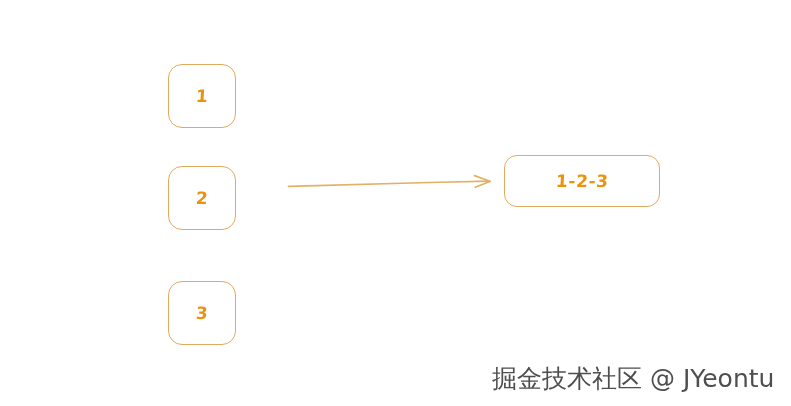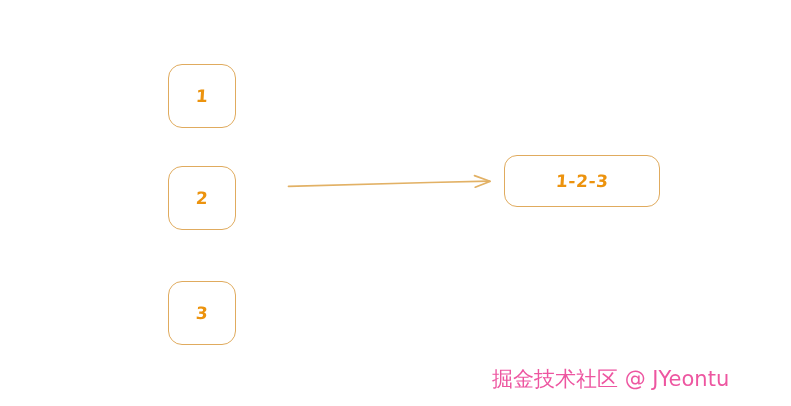--- a/index.html
+++ b/index.html
@@ -71,23 +71,23 @@
     height: 406px;
     pointer-events: none;
   }
 
   #watermark {
     position: absolute;
     left: 492px;
     top: 360px;
     width: 292px;
     height: 38px;
-    color: #ec4899;
+    color: #404040;
     font-family: "DejaVu Sans", sans-serif;
-    font-size: 21px;
+    font-size: 25px;
     line-height: 38px;
     white-space: nowrap;
     user-select: none;
     opacity: 0.92;
   }
 </style>
 </head>
 <body>
 
 <div id="canvas">

